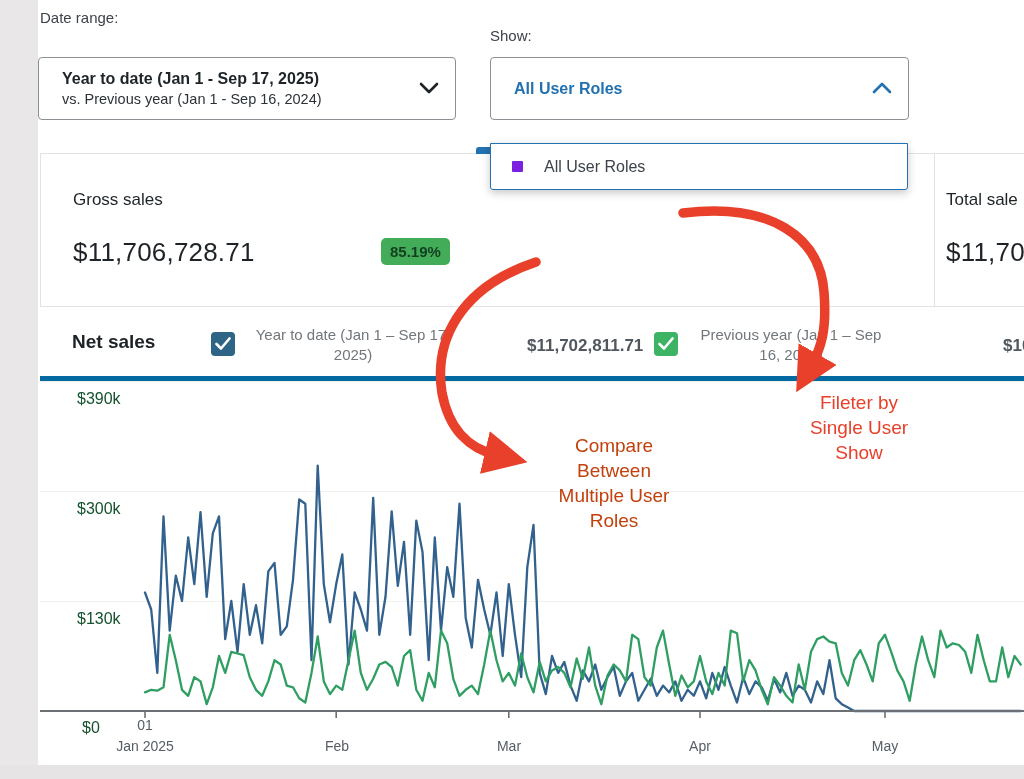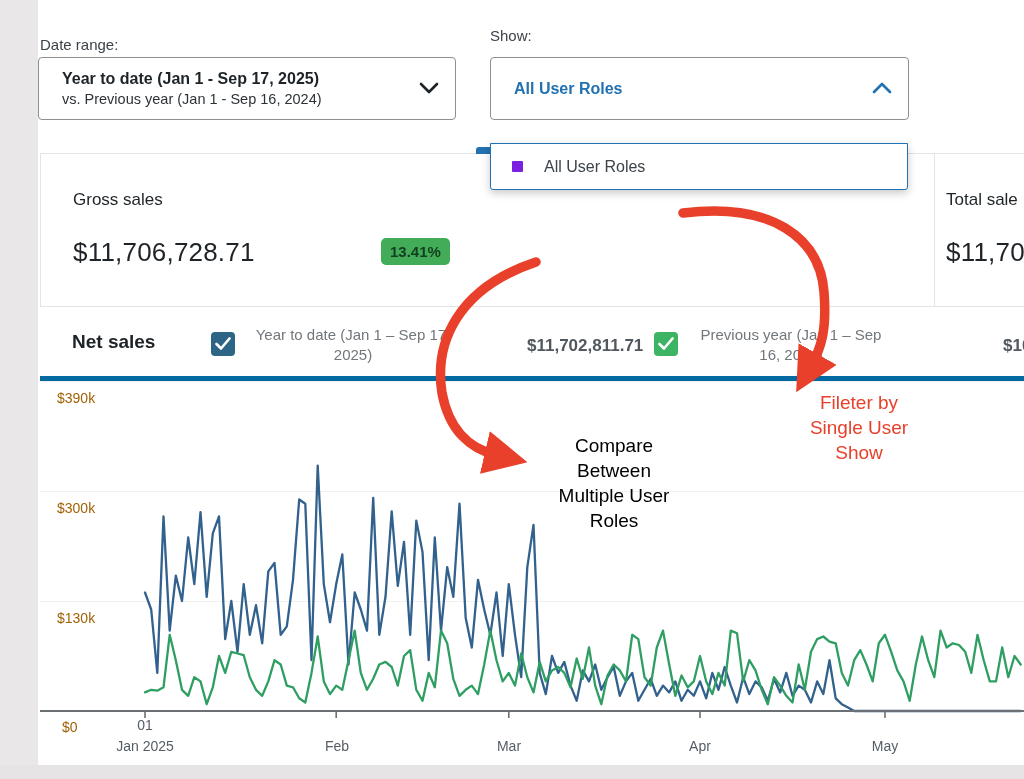--- a/index.html
+++ b/index.html
@@ -43,35 +43,35 @@
   .netrow{position:absolute;left:40px;top:307px;width:984px;height:74px;background:#fff;
           border-bottom:5px solid #0369a1;box-sizing:border-box;}
   .net-title{position:absolute;left:32px;top:24px;font-size:19px;font-weight:bold;color:#1d2327;}
   .cbx{position:absolute;width:24px;height:24px;border-radius:4px;top:25px;}
   .cbx svg{position:absolute;left:4px;top:5px;}
   .legend{position:absolute;top:18px;width:202px;text-align:center;font-size:15px;color:#72777c;line-height:1.35;}
   .net-value{position:absolute;top:29px;font-size:17px;font-weight:bold;color:#50575e;white-space:nowrap;margin-left:40px;}
 
   
   #chart-svg{position:absolute;left:0;top:0;z-index:3;pointer-events:none;}
-  .ytick{position:absolute;font-size:14px;color:#a16207;}
+  .ytick{position:absolute;font-size:16px;color:#14532d;margin-left:20px;}
   .xtick{position:absolute;font-size:14px;color:#555d66;text-align:center;width:70px;}
 
   
   #anno-svg{position:absolute;left:0;top:0;z-index:30;pointer-events:none;}
   .anno-text{position:absolute;z-index:30;text-align:center;font-size:19px;font-weight:500;line-height:25px;}
   .footer-strip{position:absolute;left:0;top:765px;width:1024px;height:14px;background:#e6e4e4;}
 </style>
 </head>
 <body>
 
 <div id="screen">
   <div class="panel"></div>
 
-  <div class="filter-label" style="left:40px;top:36px;">Date range:</div>
+  <div class="filter-label" style="left:40px;top:9px;">Date range:</div>
   <div class="dd-btn" style="left:38px;top:57px;width:418px;">
     <div class="dd-date-text">
       <div class="l1">Year to date (Jan 1 - Sep 17, 2025)</div>
       <div class="l2">vs. Previous year (Jan 1 - Sep 16, 2024)</div>
     </div>
     <span class="dd-chevron">
       <svg width="20" height="12" viewBox="0 0 20 12">
           <polyline points="2,2 10,10 18,2" fill="none" stroke="#1d2327" stroke-width="2.6" stroke-linecap="round" stroke-linejoin="round"></polyline>
         </svg>
     </span>
@@ -83,21 +83,21 @@
     <span class="dd-chevron">
       <svg width="20" height="12" viewBox="0 0 20 12">
           <polyline points="2,10 10,2 18,10" fill="none" stroke="#2271b1" stroke-width="2.6" stroke-linecap="round" stroke-linejoin="round"></polyline>
         </svg>
     </span>
   </div>
 
   <div class="cards">
     <div class="card-title" style="left:32px;top:36px;">Gross sales</div>
     <div class="card-value" style="left:32px;top:83px;">$11,706,728.71</div>
-    <div class="badge" style="left:340px;top:84px;">13.41%</div>
+    <div class="badge" style="left:340px;top:84px;">85.19%</div>
     <div class="card-divider"></div>
     <div class="card-title" style="left:905px;top:36px;">Total sale</div>
     <div class="card-value" style="left:905px;top:83px;">$11,702</div>
   </div>
   <div class="tab-indicator" id="tab-indicator" style="background: rgb(34, 113, 177);"></div>
 
   <div class="menu">
     <div class="menu-item selected">
       <span class="bullet" id="menu-bullet" style="background: rgb(123, 31, 224);"></span>
       <span>All User Roles</span>
@@ -151,17 +151,17 @@
 
   <svg id="anno-svg" width="1024" height="779" viewBox="0 0 1024 779">
     <defs>
       <marker id="arrowhead" markerWidth="4.6" markerHeight="4.6" refX="1.2" refY="2.3" orient="auto" markerUnits="strokeWidth">
         <path d="M0,0 L4.6,2.3 L0,4.6 z" id="arrowhead-path" fill="#e8402a"></path>
       </marker>
     </defs>
     <path id="anno-arrow-1" d="M536,262 C458,288 434,342 442,393 C449,430 470,449 496,455" fill="none" stroke-width="9.5" stroke-linecap="round" marker-end="url(#arrowhead)" stroke="#e8402a"></path>
     <path id="anno-arrow-2" d="M683,213 C772,202 820,238 824,292 C827,330 821,348 812,364" fill="none" stroke-width="9.5" stroke-linecap="round" marker-end="url(#arrowhead)" stroke="#e8402a"></path>
   </svg>
-  <div class="anno-text" id="anno-compare" style="left: 548px; top: 433px; width: 132px; color: #000000;">Compare Between Multiple User Roles</div>
+  <div class="anno-text" id="anno-compare" style="left: 548px; top: 433px; width: 132px; color: #c2410c;">Compare Between Multiple User Roles</div>
   <div class="anno-text" id="anno-filter" style="left: 798px; top: 390px; width: 122px; color: rgb(232, 64, 42);">Fileter by Single User Show</div>
 
   <div class="footer-strip"></div>
 </div>
 
 </body></html>

